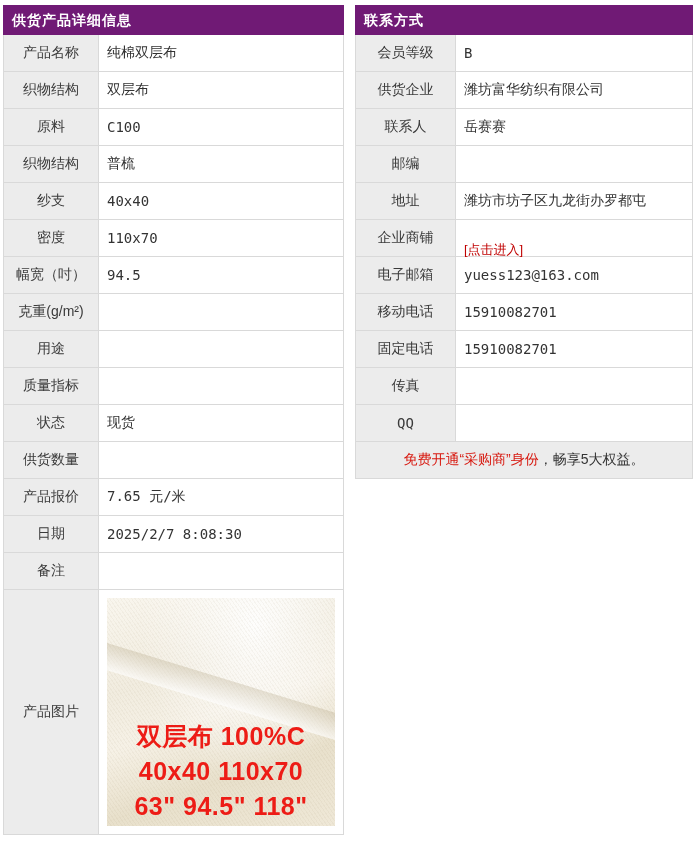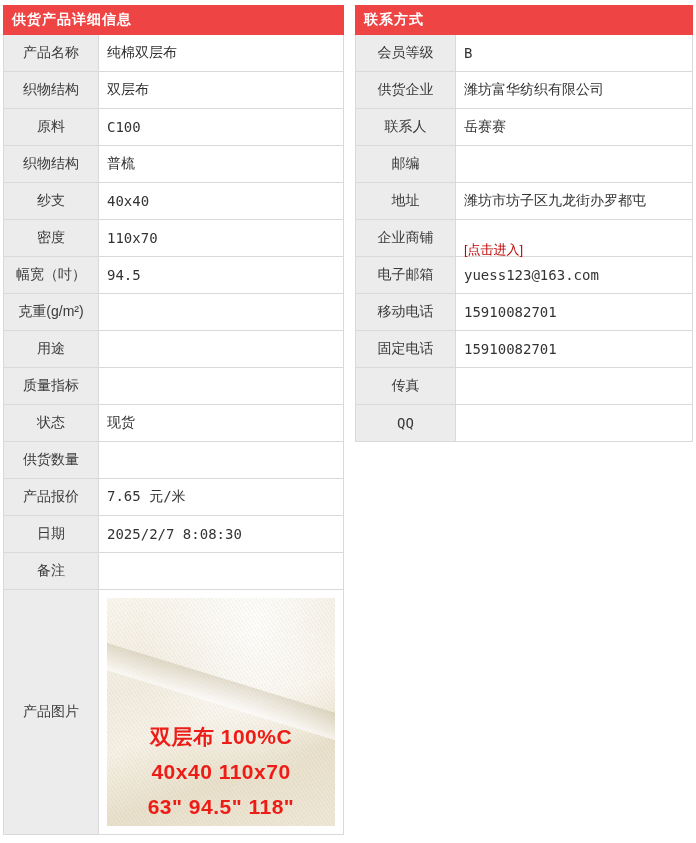--- a/index.html
+++ b/index.html
@@ -17,28 +17,27 @@
     padding: 5px 3px;
   }
   .panel {
     flex: 1;
     border: 1px solid #d9d9d9;
     background: #ffffff;
   }
   .panel-header {
     height: 30px;
     margin: -1px -1px 0 -1px;
-    background: #ef4444;
+    background: #701a75;
     color: #ffffff;
     font-size: 14px;
     font-weight: bold;
     line-height: 30px;
     padding-left: 9px;
     letter-spacing: 1px;
-    font-family: Liberation Serif, serif;
   }
   .row { display: flex; }
   .row + .row { border-top: 1px solid #d9d9d9; }
   .cell.label {
     width: 95px;
     min-width: 95px;
     background: #ececec;
     border-right: 1px solid #d9d9d9;
     display: flex;
     align-items: center;
@@ -89,21 +88,21 @@
     width: 160%; height: 26px;
     transform: rotate(17deg);
     background: linear-gradient(to bottom,
       rgba(170,155,120,0.28), rgba(255,255,255,0.65));
   }
   .image-overlay {
     position: absolute;
     left: 0; right: 0; bottom: 2px;
     z-index: 2;
     text-align: center;
-    font-size: 21px;
+    font-size: 25px;
     font-weight: bold;
     line-height: 35px;
     color: #ed1c16;
     letter-spacing: 0.5px;
   }
   .footer-row {
     border-top: 1px solid #d9d9d9;
     height: 37px;
     background: #ececec;
     display: flex;
@@ -240,15 +239,19 @@
     </div>
     <div class="row">
       <div class="cell label">传真</div>
       <div class="cell value"></div>
     </div>
     <div class="row">
       <div class="cell label mono">QQ</div>
       <div class="cell value"></div>
     </div>
 
+    <div class="footer-row">
+      <span class="footer-red">免费开通“采购商”身份</span>
+        <span>，畅享5大权益。</span>
+    </div>
   </div>
 
 </div>
 
 </body></html>

